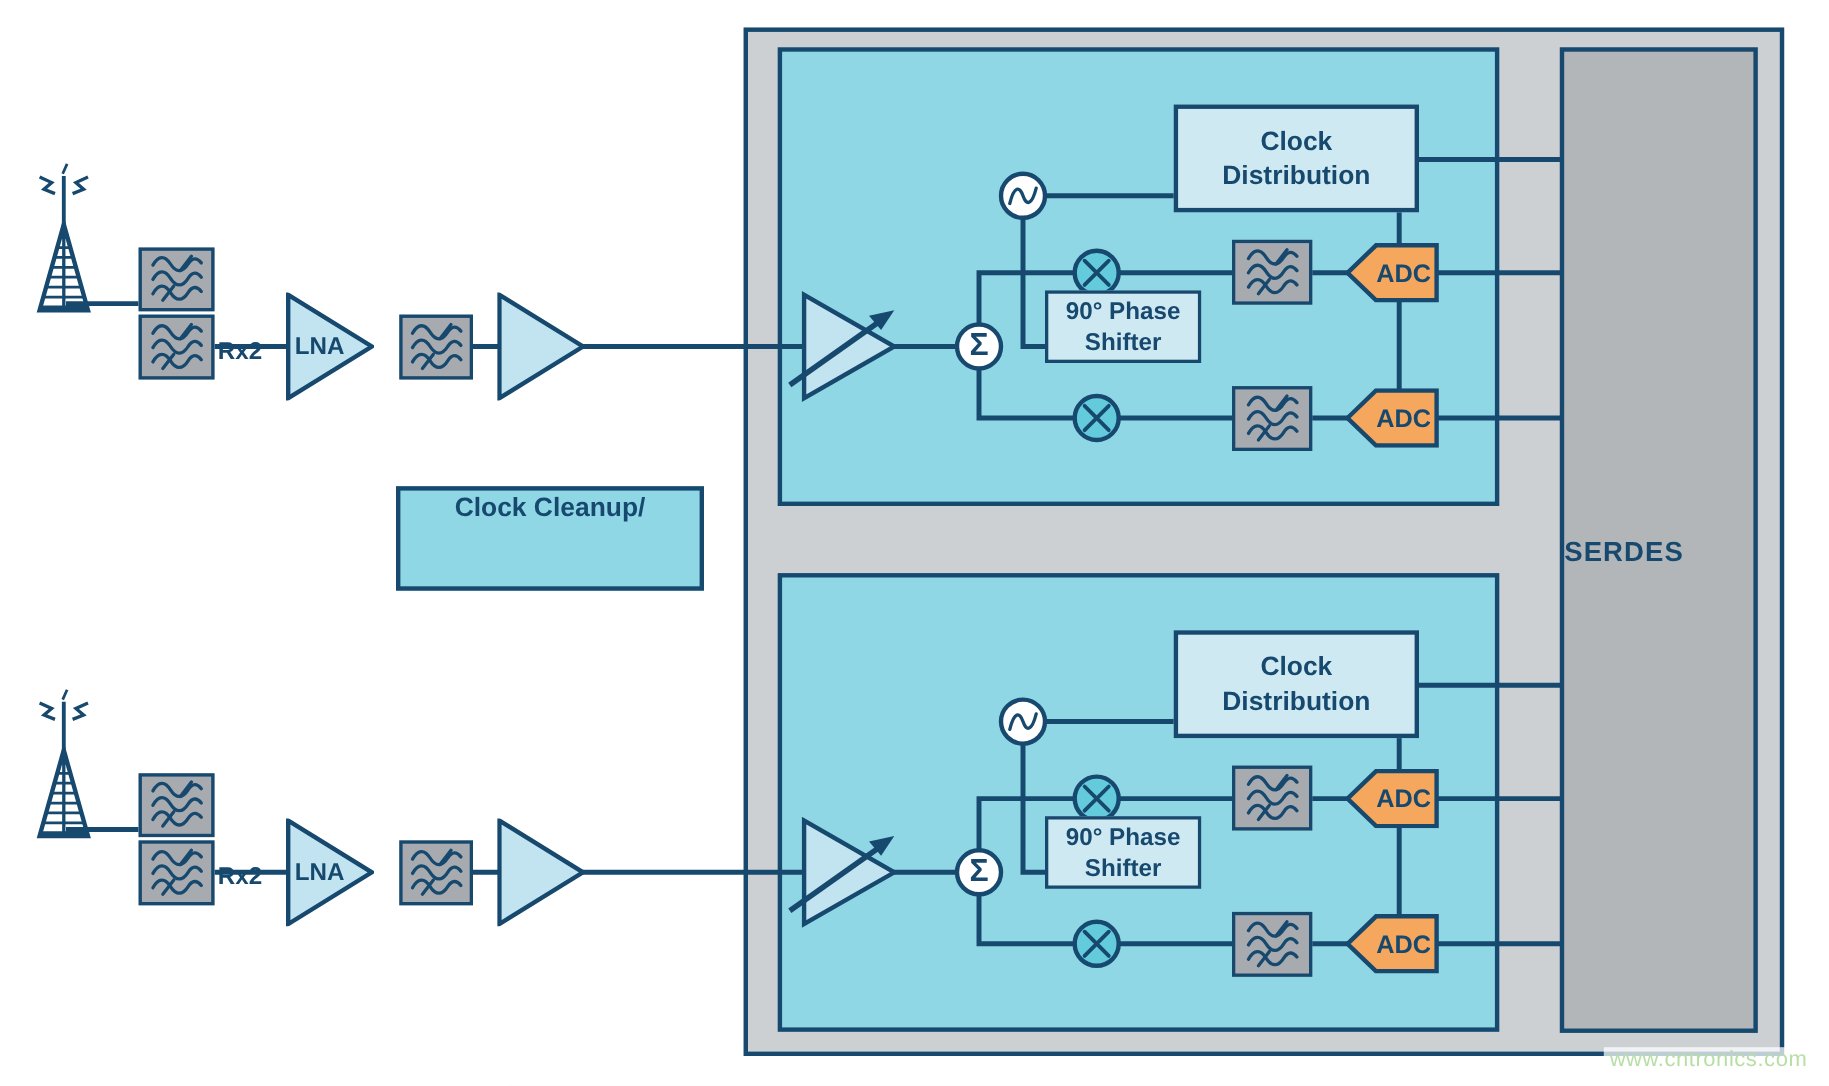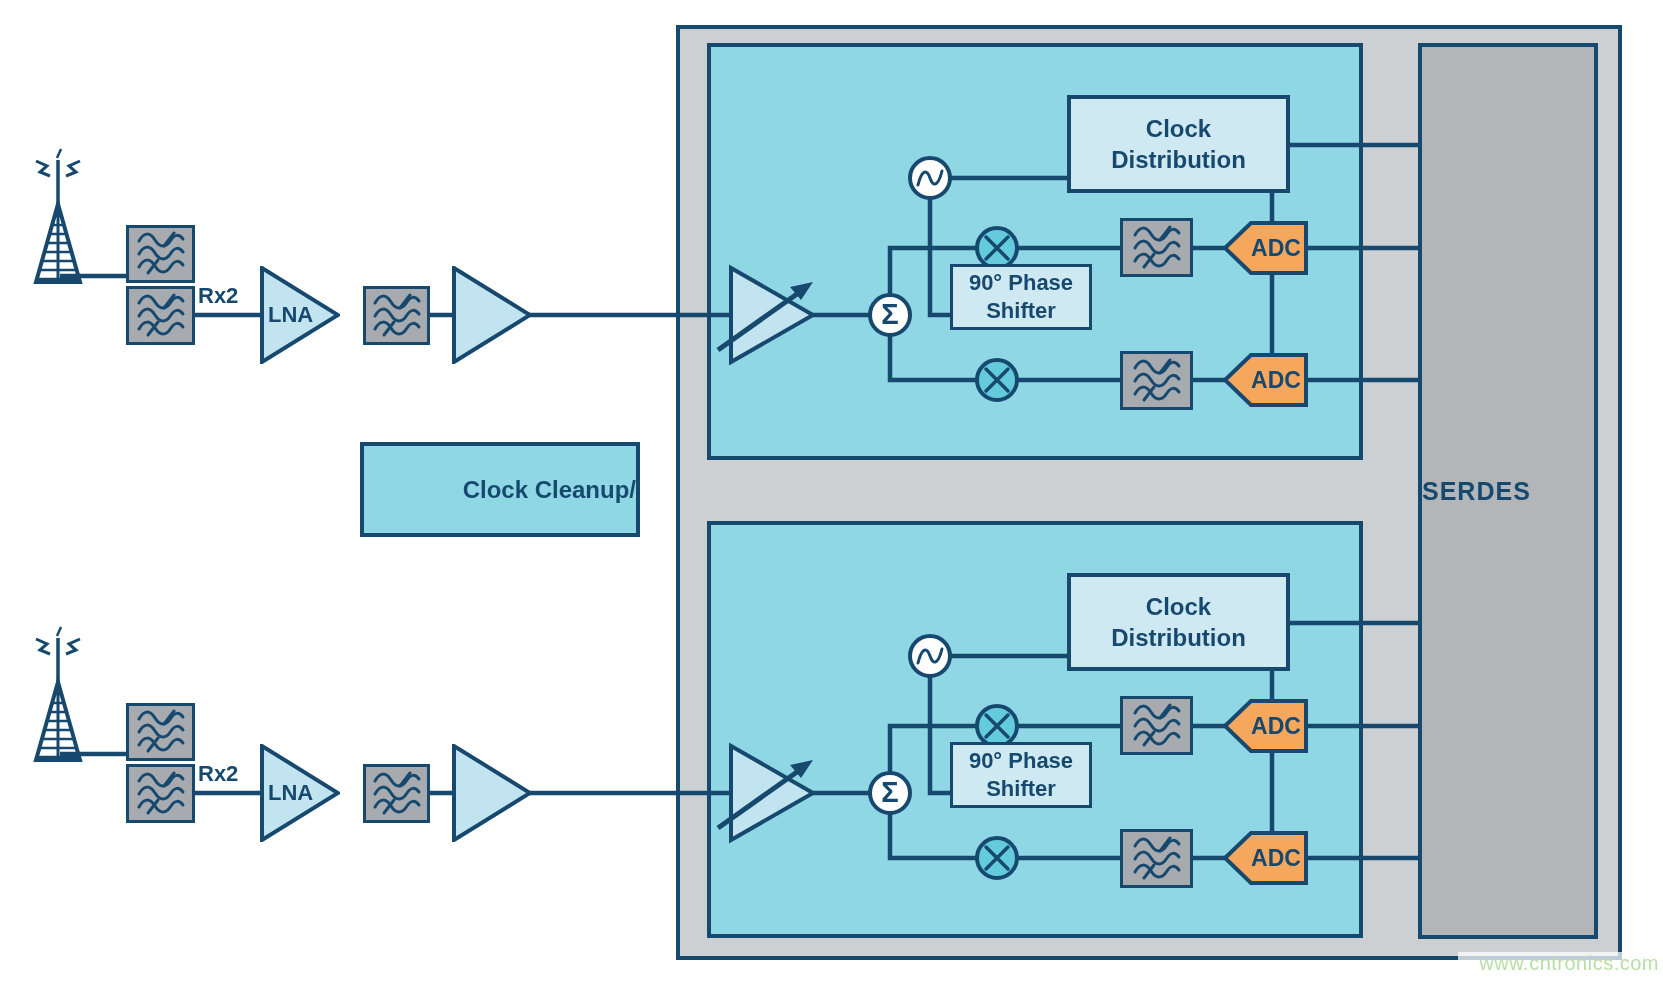--- a/index.html
+++ b/index.html
@@ -7,28 +7,28 @@
     --mixer-teal:#63CBDC; --adc-orange:#F5A75E; --outer-gray:#CDD0D3;
     --serdes-gray:#B3B6B9; --filter-gray:#A7ABAF; --watermark-green:#B7DFA5;
   }
   html,body{margin:0;padding:0;background:#fff;}
   #canvas{
     position:relative;width:1663px;height:987px;background:#fff;overflow:hidden;
     font-family:"Liberation Sans","DejaVu Sans",sans-serif;color:var(--navy);
   }
   .abs{position:absolute;box-sizing:border-box;}
   .bordered{border:4px solid var(--navy);}
-  .label{color:var(--navy);font-weight:bold;}
+  .label{color:var(--navy);font-weight:bold;margin-top:23px;}
 
   .outer{left:676px;top:25px;width:946px;height:935px;background:var(--outer-gray);}
   .serdes{left:1418px;top:43px;width:180px;height:896px;background:var(--serdes-gray);
           display:flex;align-items:center;justify-content:flex-start;}
   .serdes span{font-size:25px;font-weight:bold;letter-spacing:1px;}
   .cleanup{left:360px;top:442px;width:280px;height:95px;background:var(--teal);
-           display:flex;flex-direction:row;align-items:center;justify-content:flex-end;}
+           display:flex;flex-direction:column;align-items:center;justify-content:flex-start;}
   .cleanup div{font-size:24px;font-weight:bold;line-height:31px;white-space:nowrap;}
 
   .channel{position:absolute;left:0;top:0;width:1663px;height:987px;}
   .channel.ch2{top:478px;}
 
   .tealbox{left:707px;top:43px;width:656px;height:417px;background:var(--teal);}
   svg.wires{position:absolute;left:0;top:0;}
   .wire{stroke:var(--navy);stroke-width:4.5;fill:none;}
 
   .fbox{background:var(--filter-gray);border:3.5px solid var(--navy);
@@ -75,21 +75,21 @@
   .adc1{left:1223px;top:221px;}
   .adc2{left:1223px;top:353px;}
   .adc polygon{fill:var(--adc-orange);stroke:var(--navy);stroke-width:4;stroke-linejoin:miter;}
   .adclabel{position:absolute;left:24px;top:0;width:58px;height:54px;display:flex;
             align-items:center;justify-content:center;font-size:23px;font-weight:bold;}
 
   .ant{stroke:var(--navy);fill:none;}
   .antenna{left:28px;top:148px;}
 
   .wmband{left:1458px;top:952px;width:205px;height:23px;background:rgba(255,255,255,0.72);
-          display:flex;align-items:center;justify-content:flex-end;padding-right:4px;}
+          display:flex;align-items:center;justify-content:flex-end;padding-right:20px;}
   .wmband span{color:var(--watermark-green);font-size:20px;letter-spacing:0.5px;}
 </style>
 </head>
 <body>
 
 <div id="canvas">
 
   <div class="abs bordered outer"></div>
 
   <div class="abs bordered serdes">

